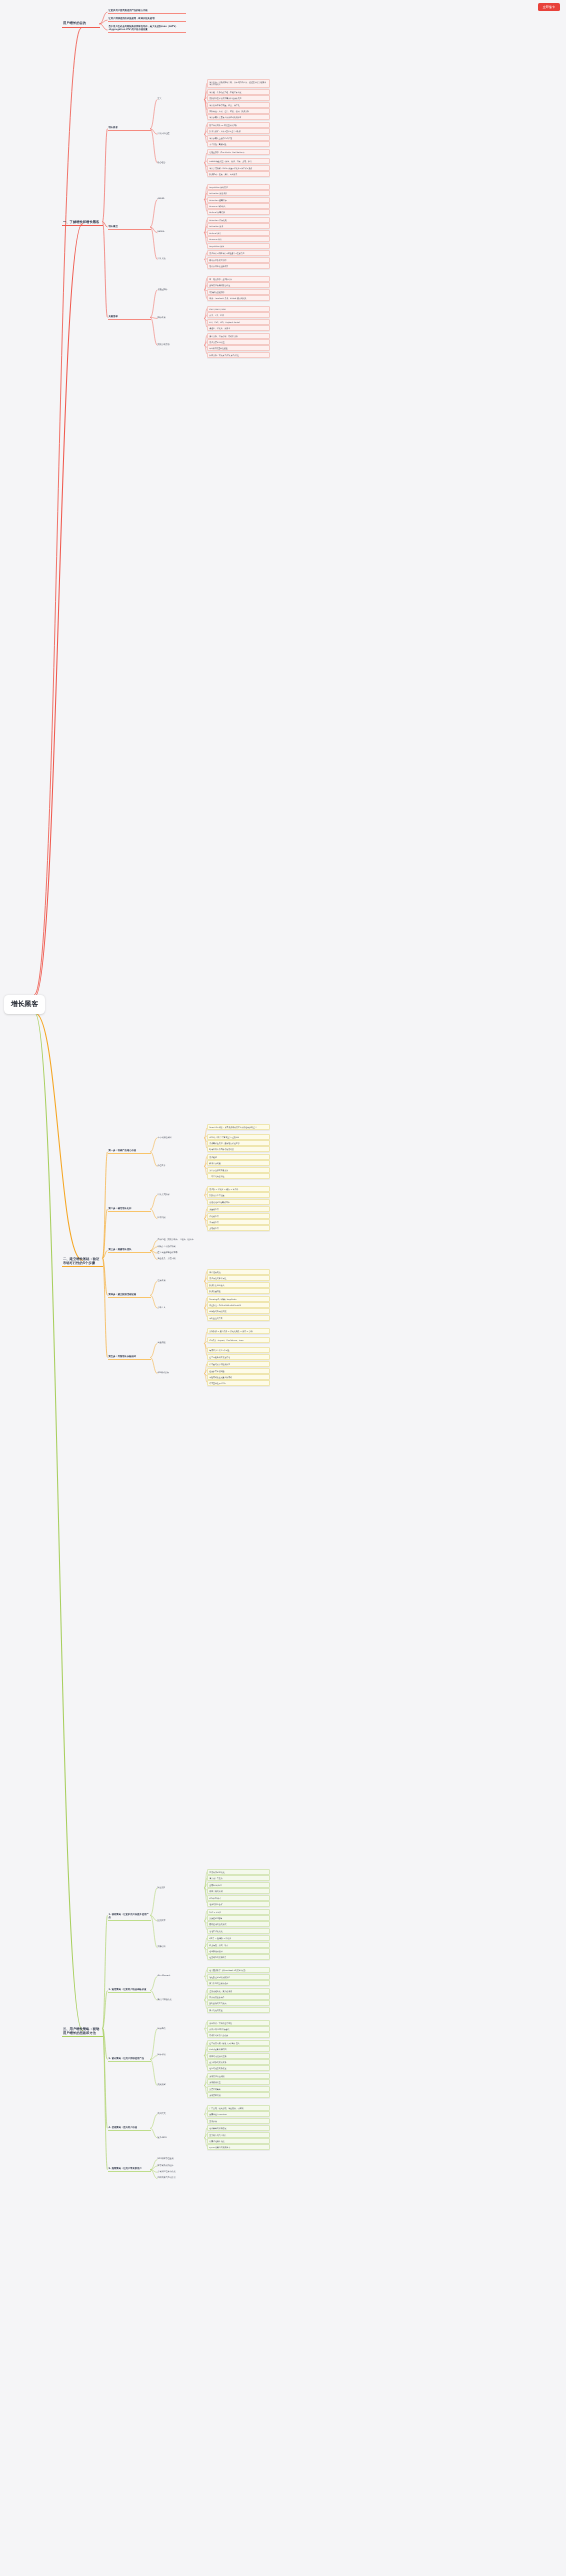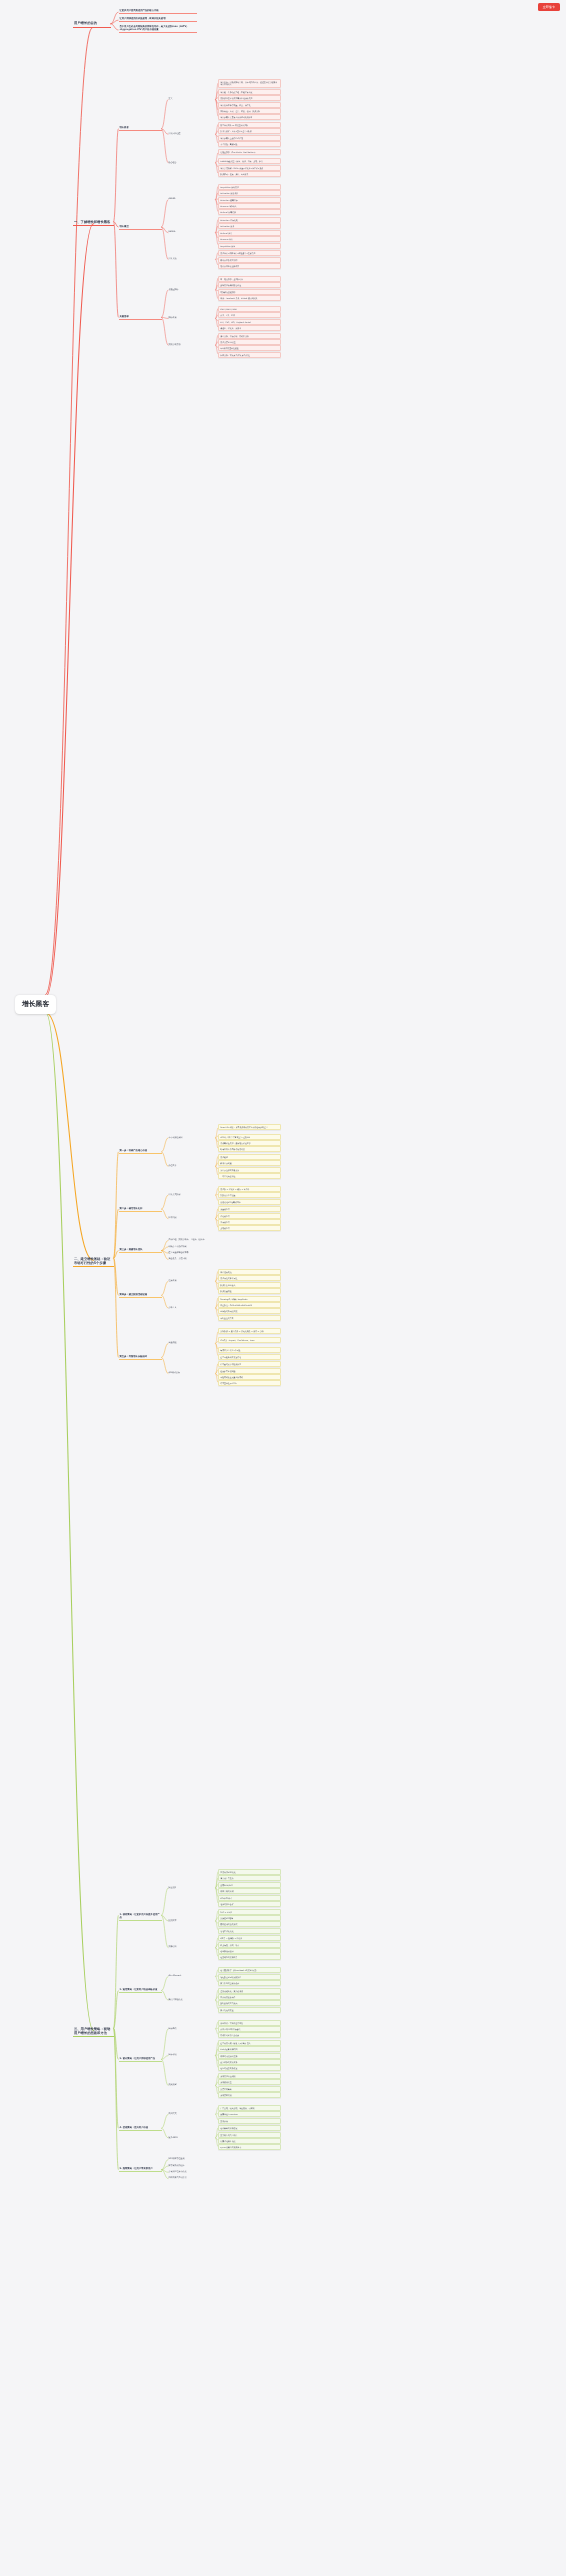--- a/index.html
+++ b/index.html
@@ -3,21 +3,21 @@
 <meta charset="utf-8">
 <style>
   * { box-sizing: border-box; }
   html, body { margin:0; padding:0; }
   body {
     width:567px; height:2576px;
     background:#f5f5f7;
     font-family:"DejaVu Sans","Liberation Sans",sans-serif;
     position:relative; overflow:hidden;
   }
-  #canvas { position:absolute; inset:0;margin-left:11px; }
+  #canvas { position:absolute; inset:0; }
   svg#links { position:absolute; left:0; top:0; width:567px; height:2576px; pointer-events:none; }
 
   .node { position:absolute; white-space:pre-wrap; line-height:1.35; }
 
   
   .root {
     background:#ffffff; color:#2b2f38; font-weight:bold;
     border-radius:4.2px; padding:4.7px 6.8px; font-size:6.8px;
     box-shadow:0 0.5px 2.1px rgba(0,0,0,.14);
   }

